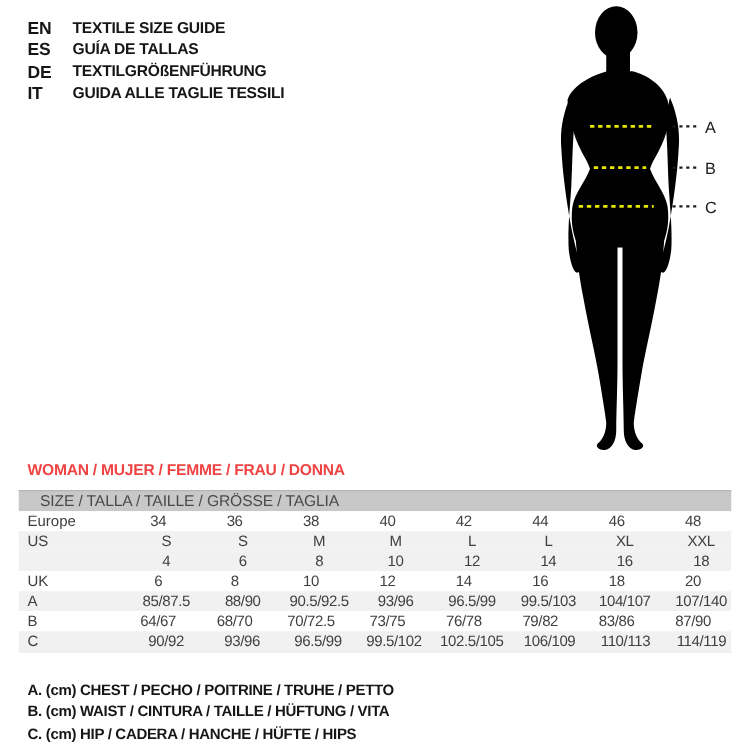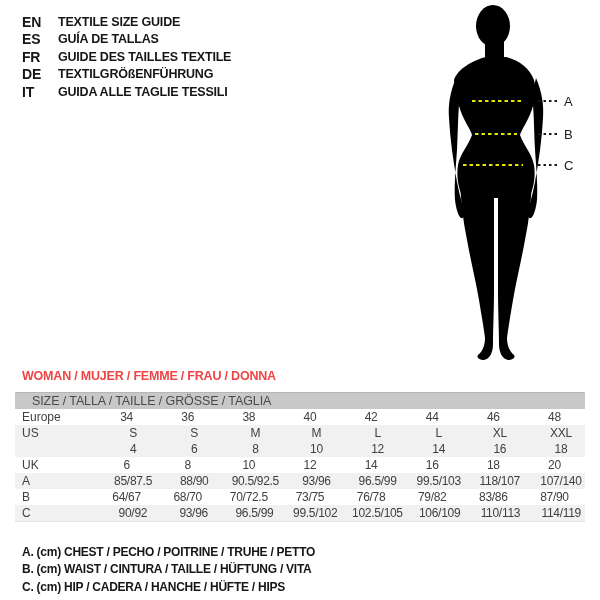--- a/index.html
+++ b/index.html
@@ -38,24 +38,20 @@
 <div class="page">
 
   <div class="lang-block" id="lang-list">
       <div class="lang-row">
         <span class="lang-code">EN</span>
         <span class="lang-label">TEXTILE SIZE GUIDE</span>
       </div>
       <div class="lang-row">
         <span class="lang-code">ES</span>
         <span class="lang-label">GUÍA DE TALLAS</span>
-      </div>
-      <div class="lang-row">
-        <span class="lang-code">FR</span>
-        <span class="lang-label">GUIDE DES TAILLES TEXTILE</span>
       </div>
       <div class="lang-row">
         <span class="lang-code">DE</span>
         <span class="lang-label">TEXTILGRÖßENFÜHRUNG</span>
       </div>
       <div class="lang-row">
         <span class="lang-code">IT</span>
         <span class="lang-label">GUIDA ALLE TAGLIE TESSILI</span>
       </div>
     </div>
@@ -153,21 +149,21 @@
           <div class="tcell">20</div>
         </div>
         <div class="trow shaded">
           <div class="tlabel">A</div>
           <div class="tcell">85/87.5</div>
           <div class="tcell">88/90</div>
           <div class="tcell">90.5/92.5</div>
           <div class="tcell">93/96</div>
           <div class="tcell">96.5/99</div>
           <div class="tcell">99.5/103</div>
-          <div class="tcell">118/107</div>
+          <div class="tcell">104/107</div>
           <div class="tcell">107/140</div>
         </div>
         <div class="trow">
           <div class="tlabel">B</div>
           <div class="tcell">64/67</div>
           <div class="tcell">68/70</div>
           <div class="tcell">70/72.5</div>
           <div class="tcell">73/75</div>
           <div class="tcell">76/78</div>
           <div class="tcell">79/82</div>

